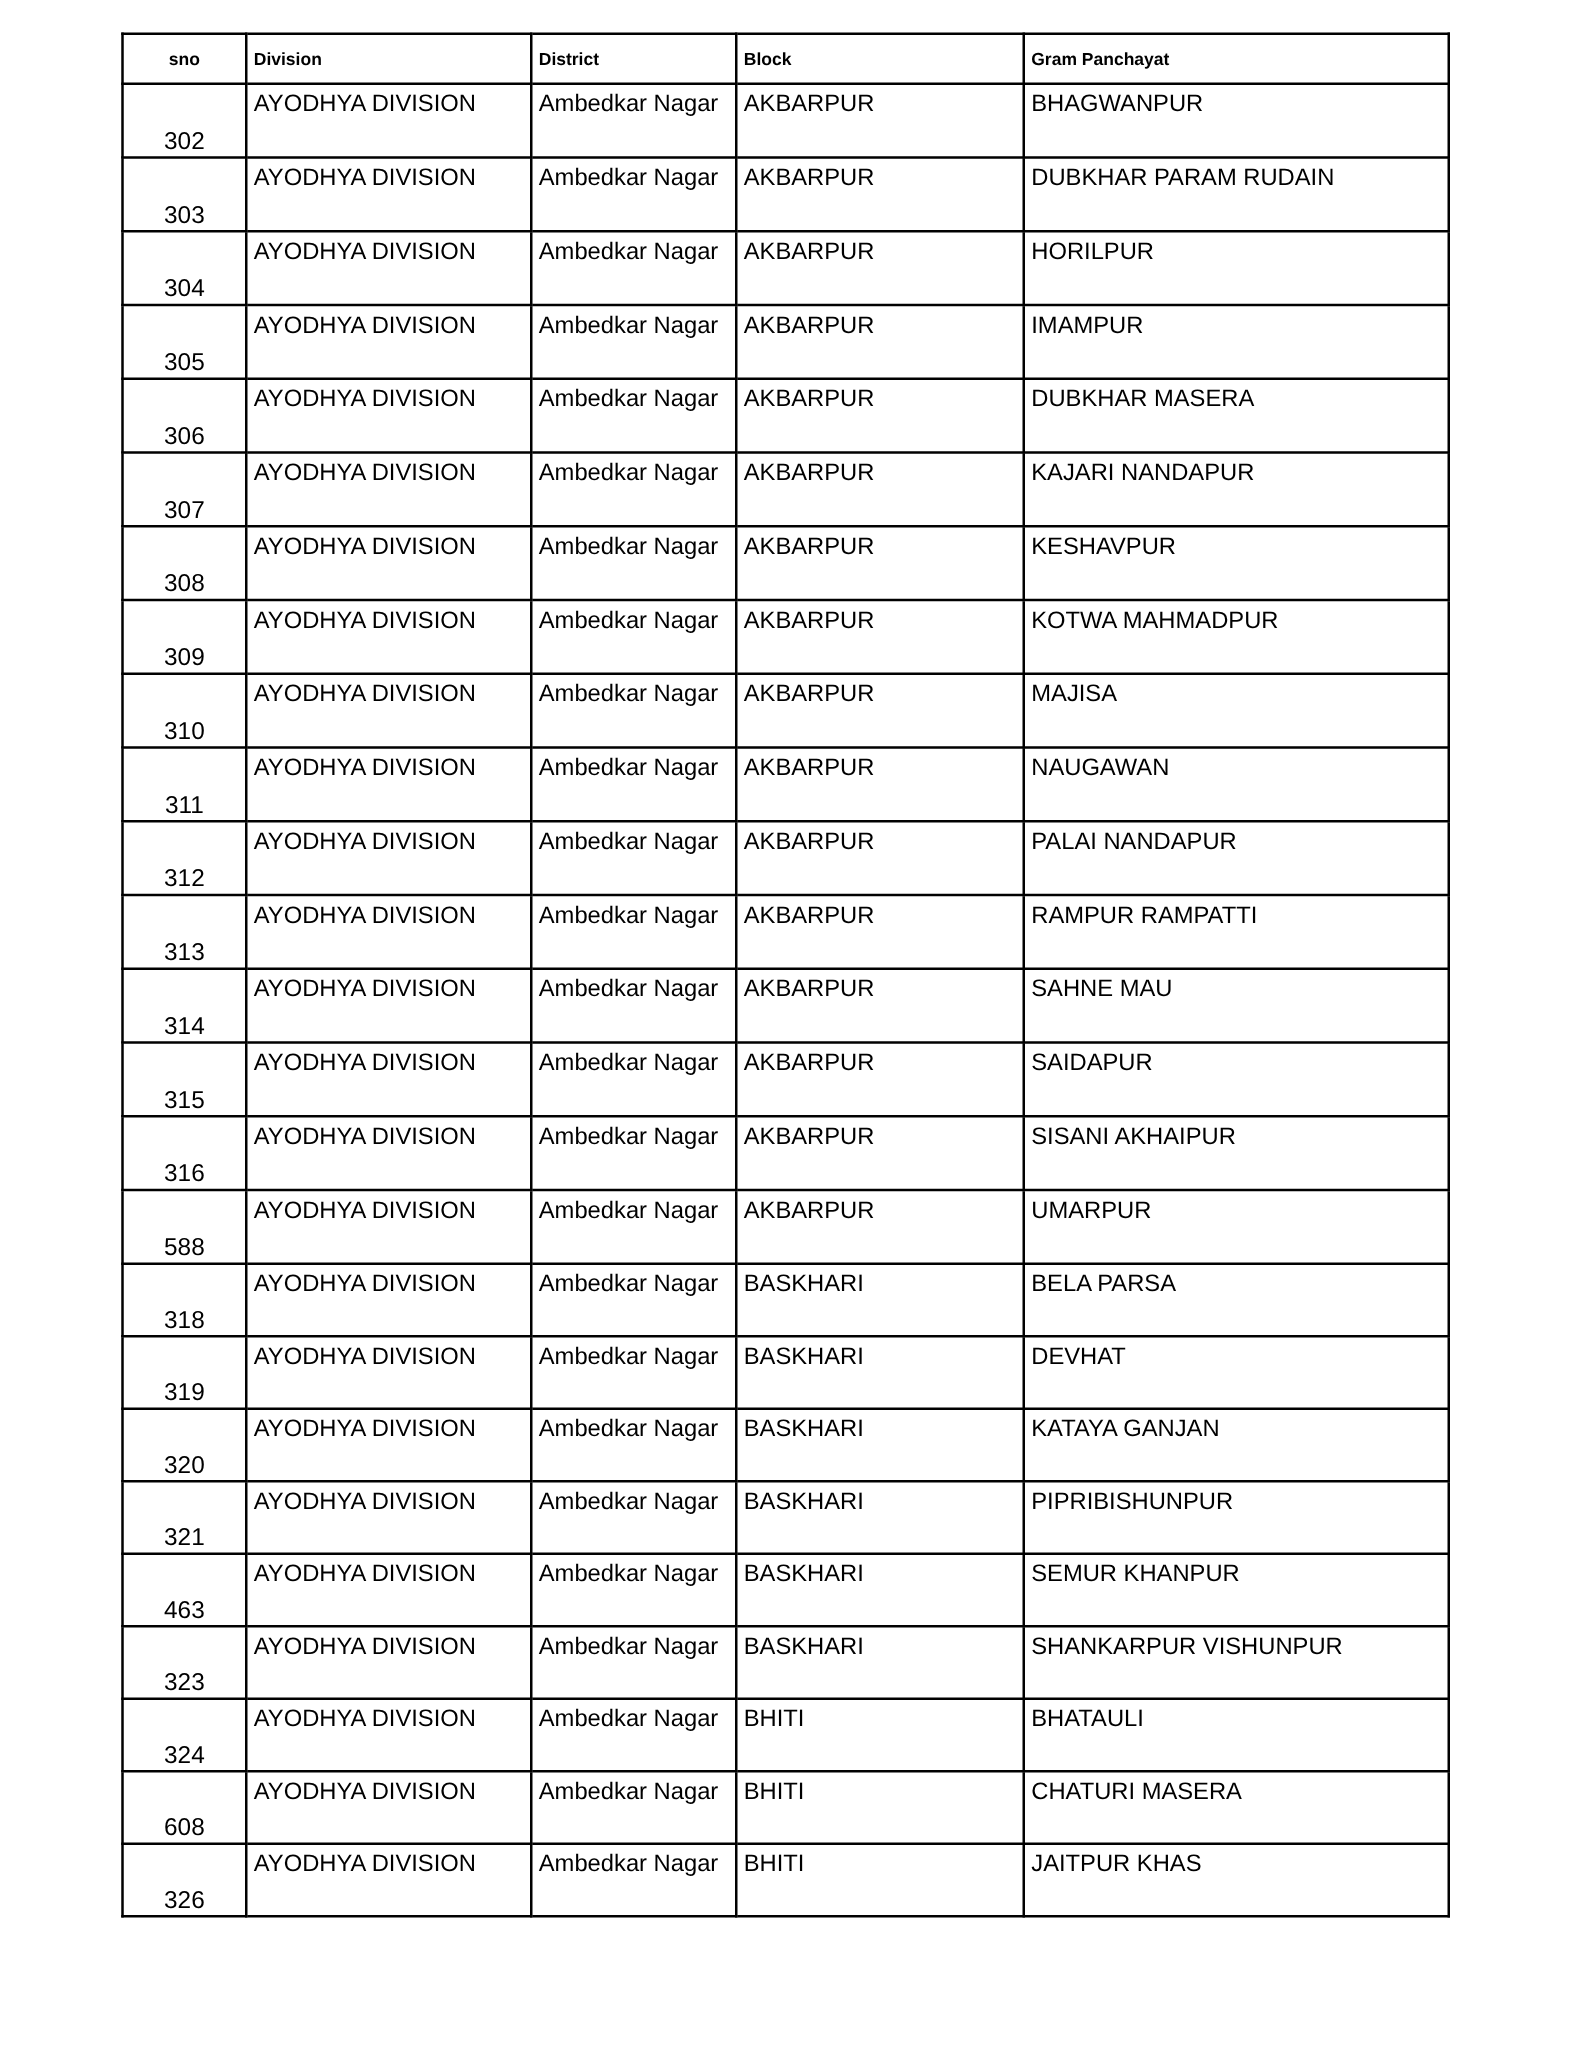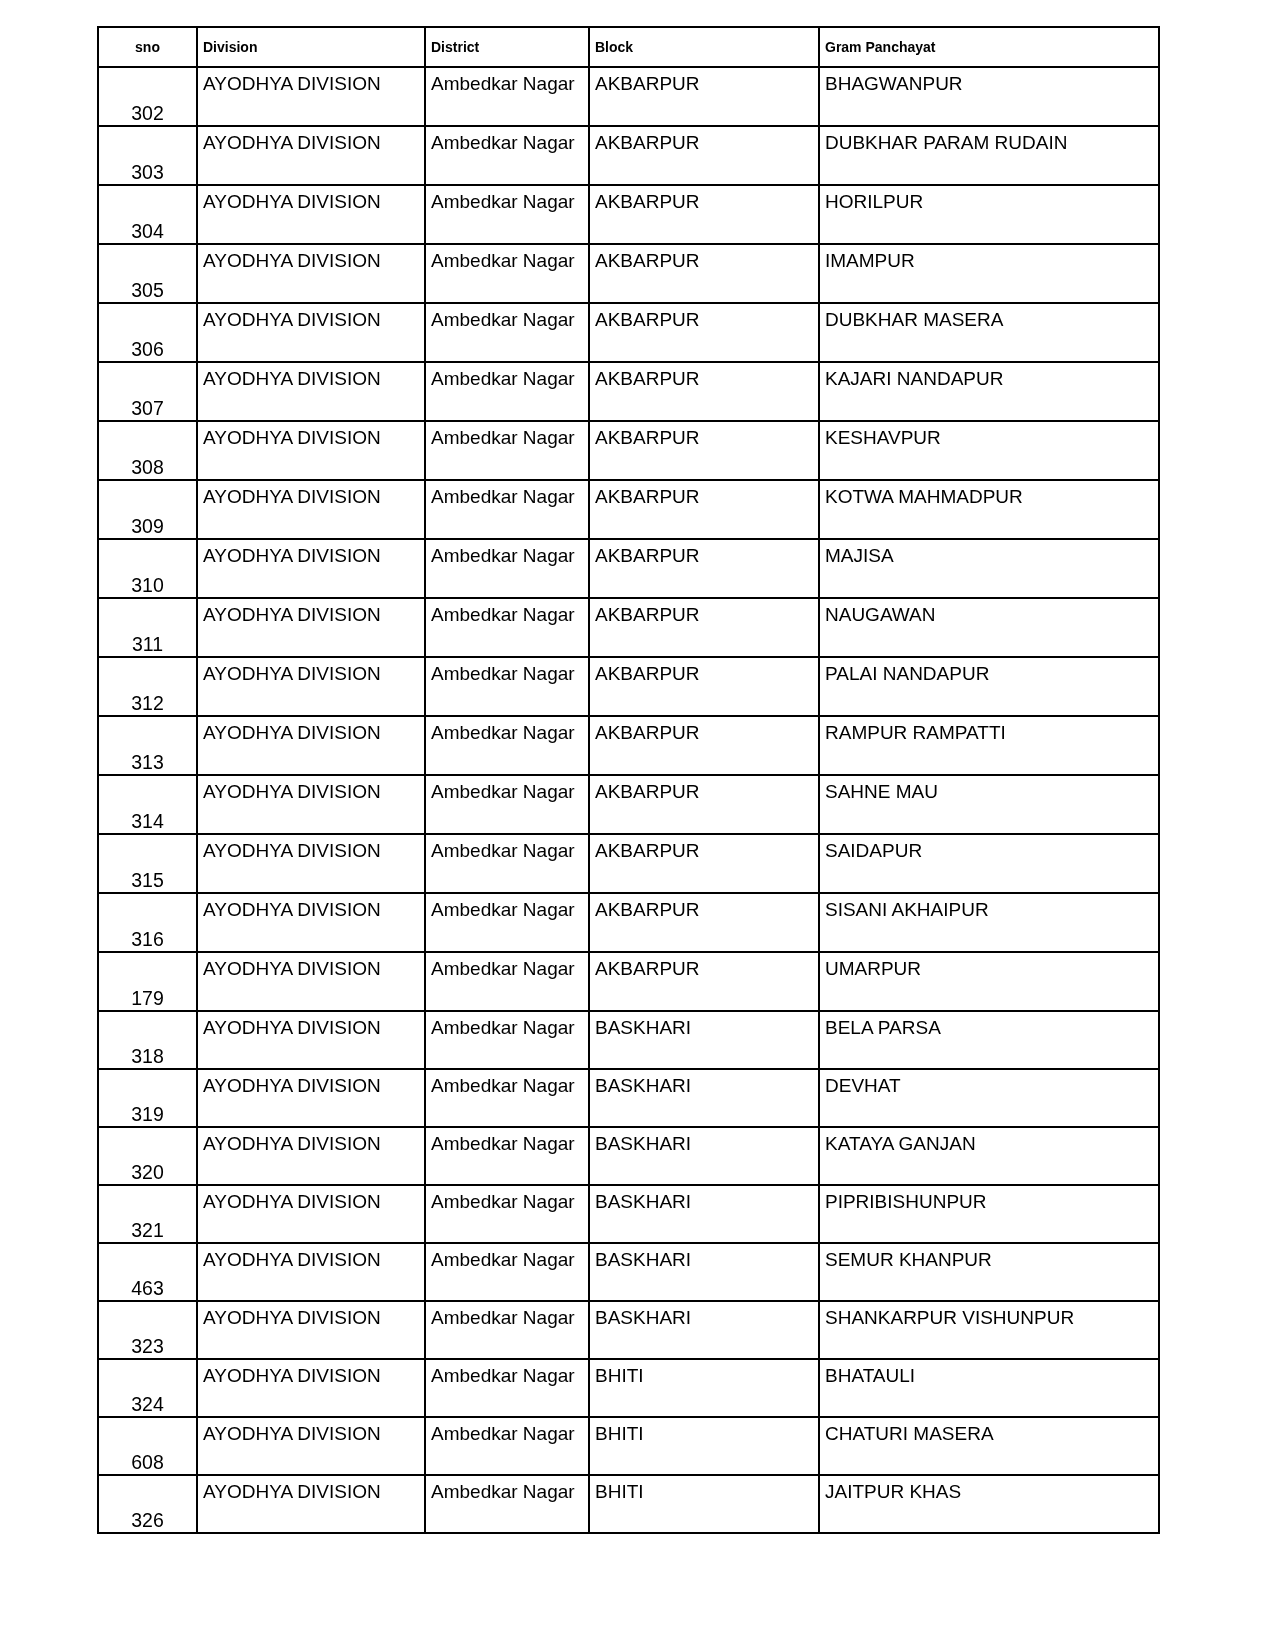--- a/index.html
+++ b/index.html
@@ -207,21 +207,21 @@
             <td>SAIDAPUR</td>
           </tr>
           <tr class="tall">
             <td class="cell-sno">316</td>
             <td>AYODHYA DIVISION</td>
             <td>Ambedkar Nagar</td>
             <td>AKBARPUR</td>
             <td>SISANI AKHAIPUR</td>
           </tr>
           <tr class="tall">
-            <td class="cell-sno">179</td>
+            <td class="cell-sno">588</td>
             <td>AYODHYA DIVISION</td>
             <td>Ambedkar Nagar</td>
             <td>AKBARPUR</td>
             <td>UMARPUR</td>
           </tr>
           <tr class="short">
             <td class="cell-sno">318</td>
             <td>AYODHYA DIVISION</td>
             <td>Ambedkar Nagar</td>
             <td>BASKHARI</td>

